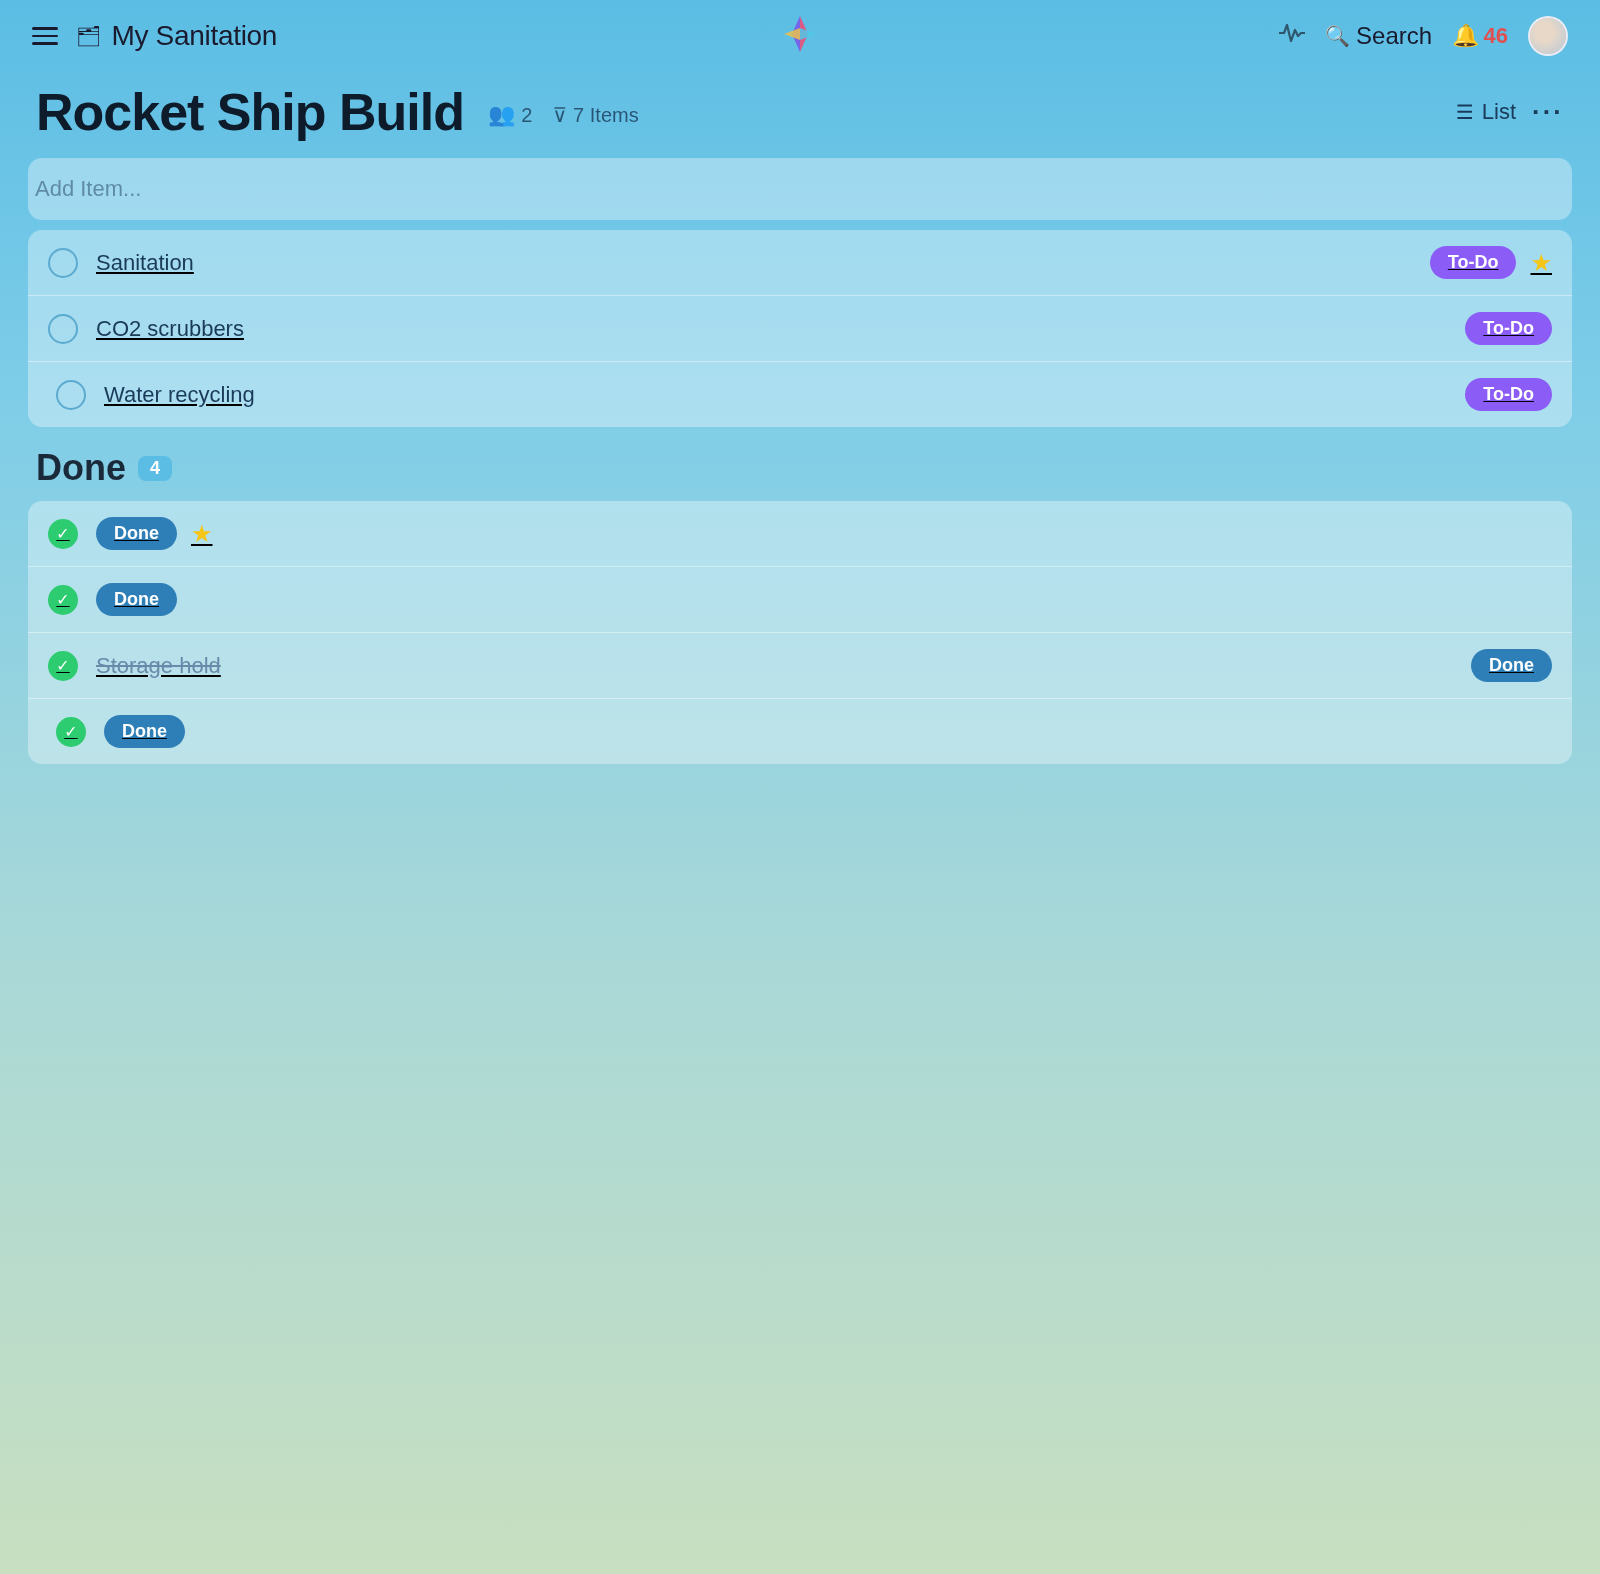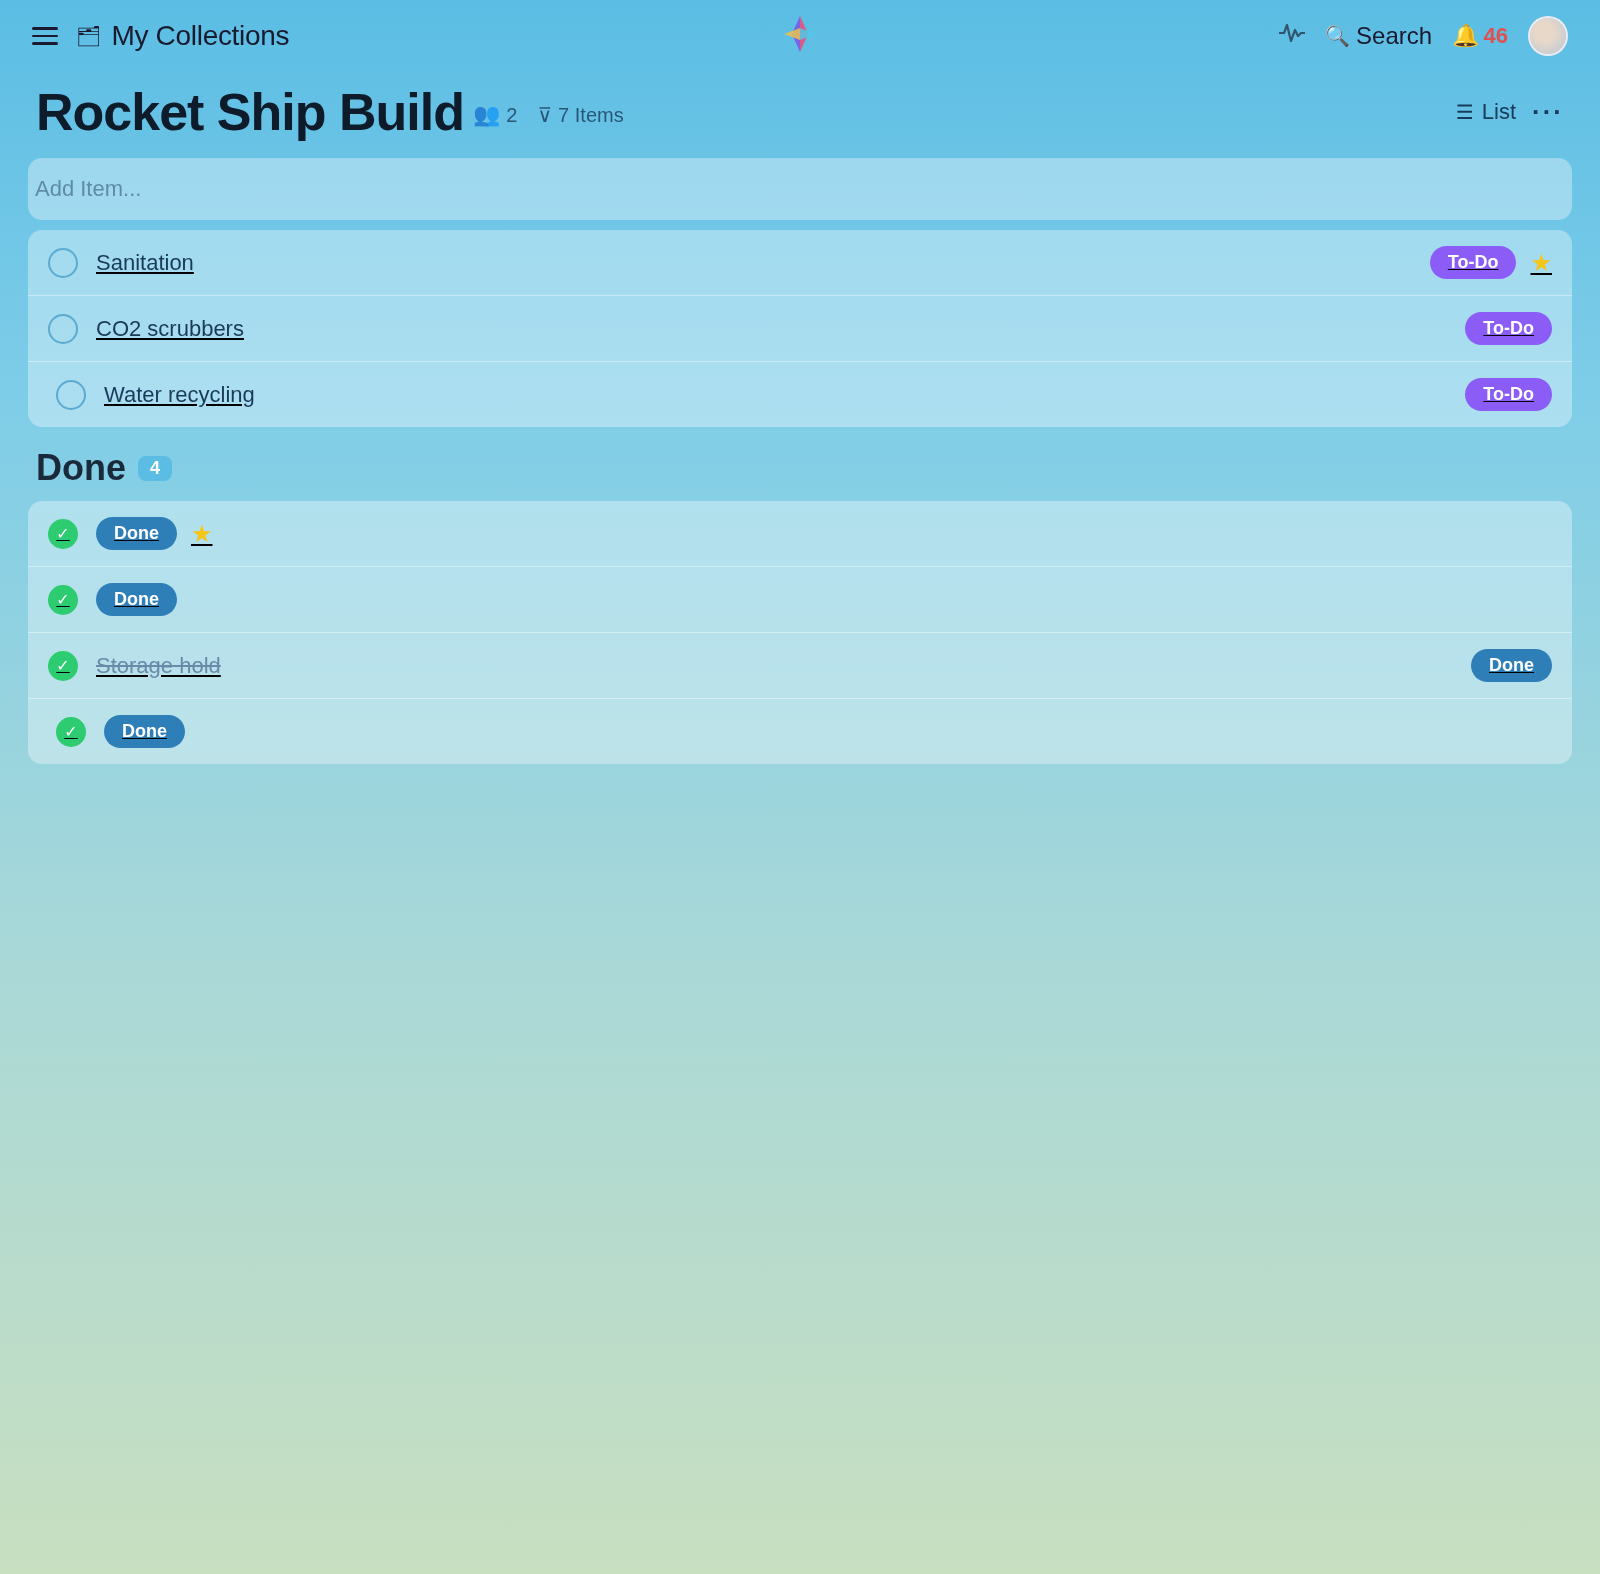--- a/index.html
+++ b/index.html
@@ -130,21 +130,21 @@
       display: flex;
       align-items: center;
       padding: 10px 36px 16px 36px;
     }
 
     .page-title {
       font-size: 52px;
       font-weight: 700;
       color: #0d1b2a;
       letter-spacing: -1px;
-      margin-right: 9px;
+      margin-right: 24px;
     }
 
     .header-meta {
       display: flex;
       align-items: center;
       gap: 20px;
       margin-top: 6px;
     }
 
     .collaborators {
@@ -319,21 +319,21 @@
 </head>
 <body>
 
 <nav class="top-nav">
   <div class="hamburger-icon">
     <span></span>
       <span></span>
       <span></span>
   </div>
   <span class="folder-icon">🗂</span>
-  <span class="my-collections-label">My Collections</span>
+  <span class="my-collections-label">My Sanitation</span>
 
   <div class="logo-center">
     <svg class="logo-diamond" viewBox="0 0 40 40" xmlns="http://www.w3.org/2000/svg">
       <polygon points="20,2 36,20 20,38 4,20" fill="none"></polygon>
       <polygon points="20,2 28,20 20,38" fill="#e8507a" opacity="0.9"></polygon>
       <polygon points="20,2 12,20 20,38" fill="#7a5ae8" opacity="0.9"></polygon>
       <polygon points="4,20 20,14 20,26" fill="#e8c050" opacity="0.85"></polygon>
       <polygon points="36,20 20,14 20,26" fill="#50c8e8" opacity="0.85"></polygon>
     </svg>
   </div>

